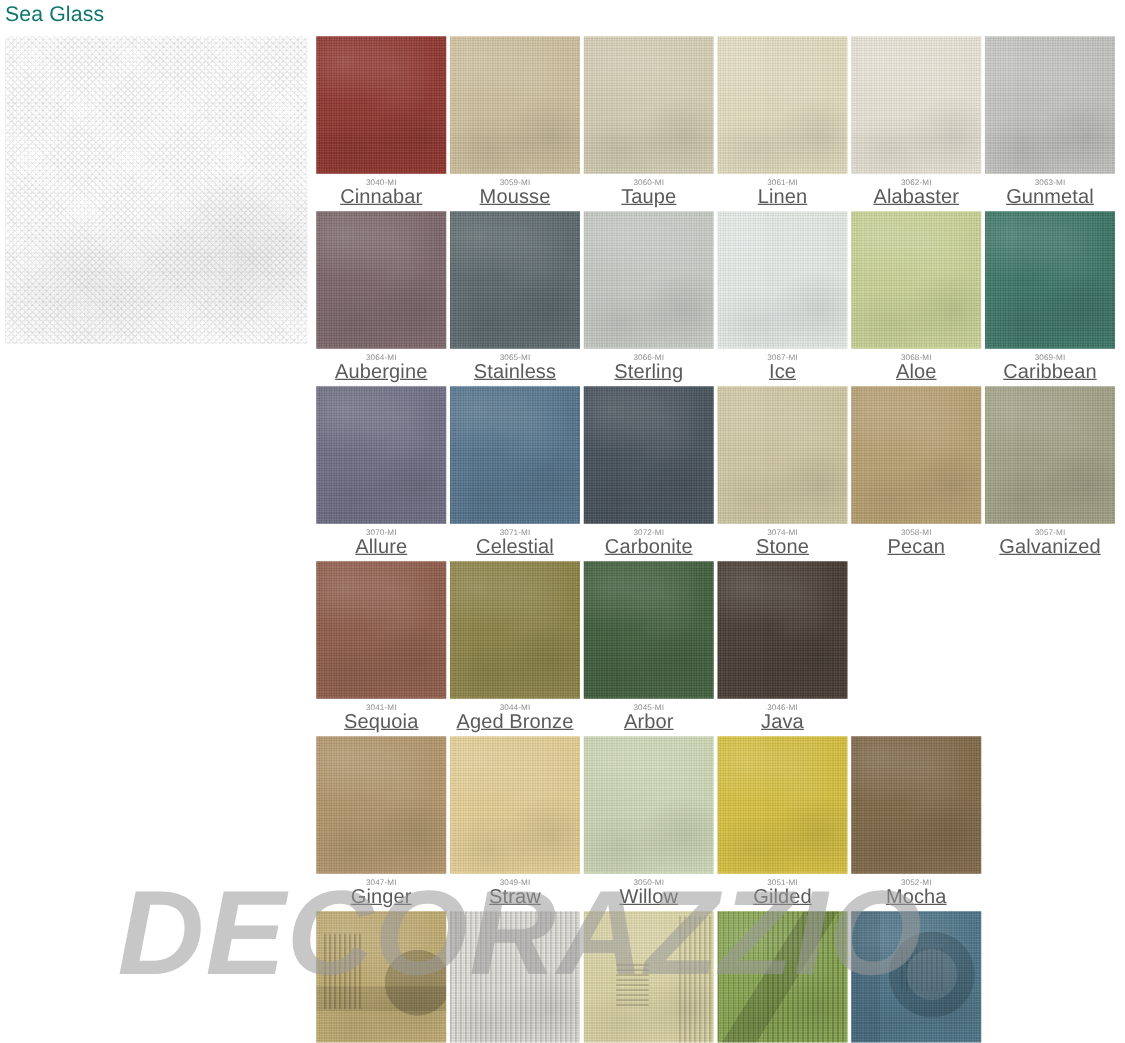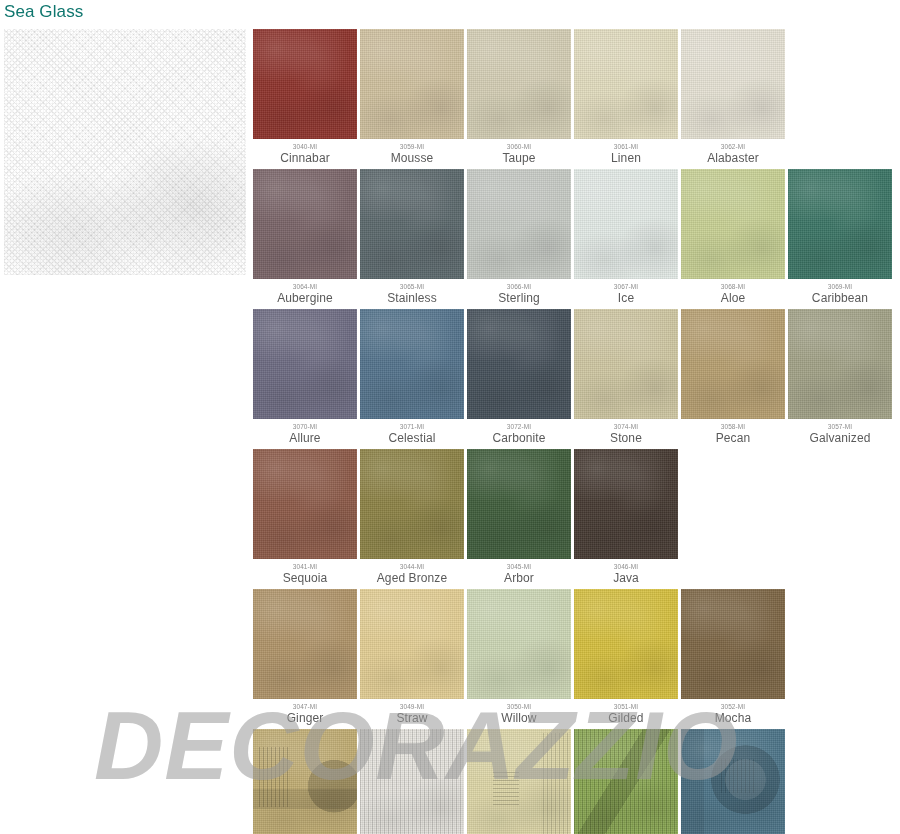--- a/index.html
+++ b/index.html
@@ -90,24 +90,25 @@
   }
   .swatch-code {
     display: block;
     font-size: 6.5px;
     line-height: 9px;
     color: #8d8d8d;
     letter-spacing: .1px;
   }
   .swatch-name {
     display: block;
-    font-size: 12px;
+    font-size: 16px;
     line-height: 14px;
     color: #5a5a5a;
     letter-spacing: .1px;
+    text-decoration: underline;
   }
 
   
   .pat-arc::after {
     content: "";
     position: absolute;
     inset: 0;
     background:
       repeating-linear-gradient(90deg, rgba(0,0,0,.16) 0 1.5px, rgba(0,0,0,0) 1.5px 4px) left 6px top 18px / 30px 60px no-repeat,
       radial-gradient(circle at 78% 52%, rgba(0,0,0,.18) 0 26px, rgba(0,0,0,0) 26.5px),
@@ -222,20 +223,30 @@
       <div class="swatch-cell">
         <div class="swatch-chip " style="background: rgb(230, 226, 212);">
           <div class="tex mottle"></div>
           <div class="tex linen"></div>
         </div>
         <div class="swatch-caption">
           <span class="swatch-code">3062-MI</span>
           <span class="swatch-name">Alabaster</span>
         </div>
       </div>
+      <div class="swatch-cell">
+        <div class="swatch-chip " style="background: rgb(195, 195, 193);">
+          <div class="tex mottle"></div>
+          <div class="tex linen"></div>
+        </div>
+        <div class="swatch-caption">
+          <span class="swatch-code">3063-MI</span>
+          <span class="swatch-name">Gunmetal</span>
+        </div>
+      </div>
     </div>
     <div class="grid-row">
       <div class="swatch-cell">
         <div class="swatch-chip " style="background: rgb(122, 100, 104);">
           <div class="tex mottle"></div>
           <div class="tex linen"></div>
         </div>
         <div class="swatch-caption">
           <span class="swatch-code">3064-MI</span>
           <span class="swatch-name">Aubergine</span>

